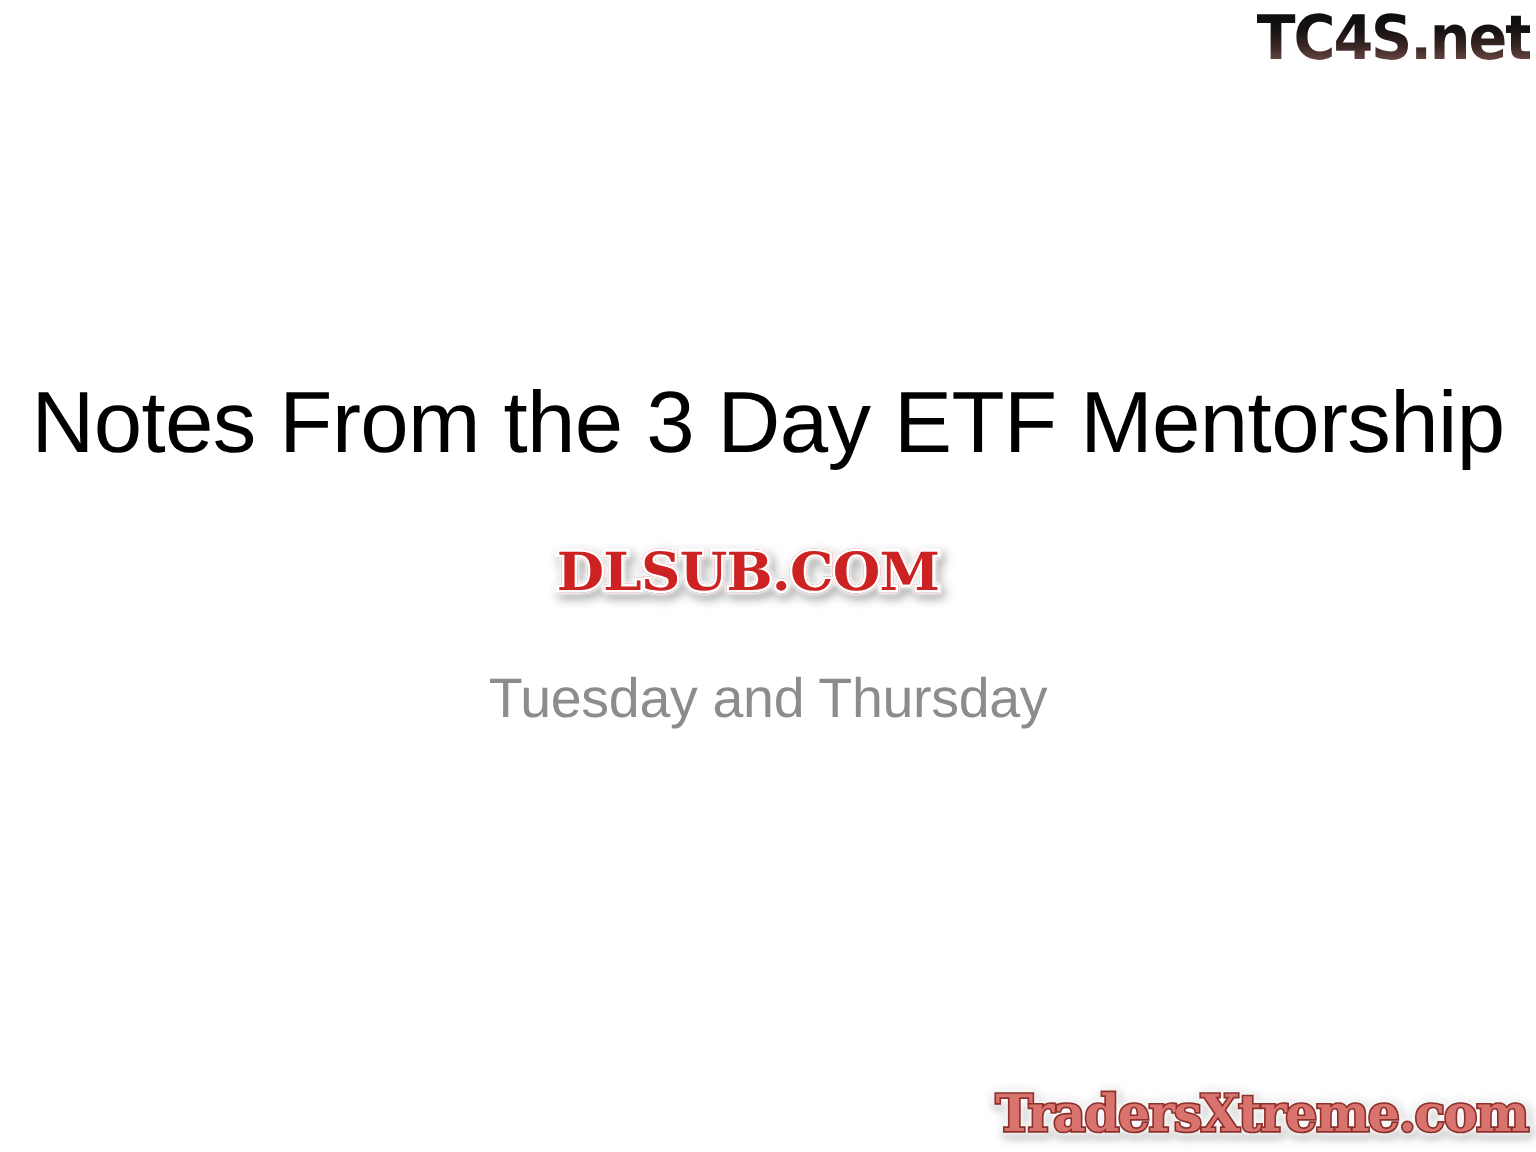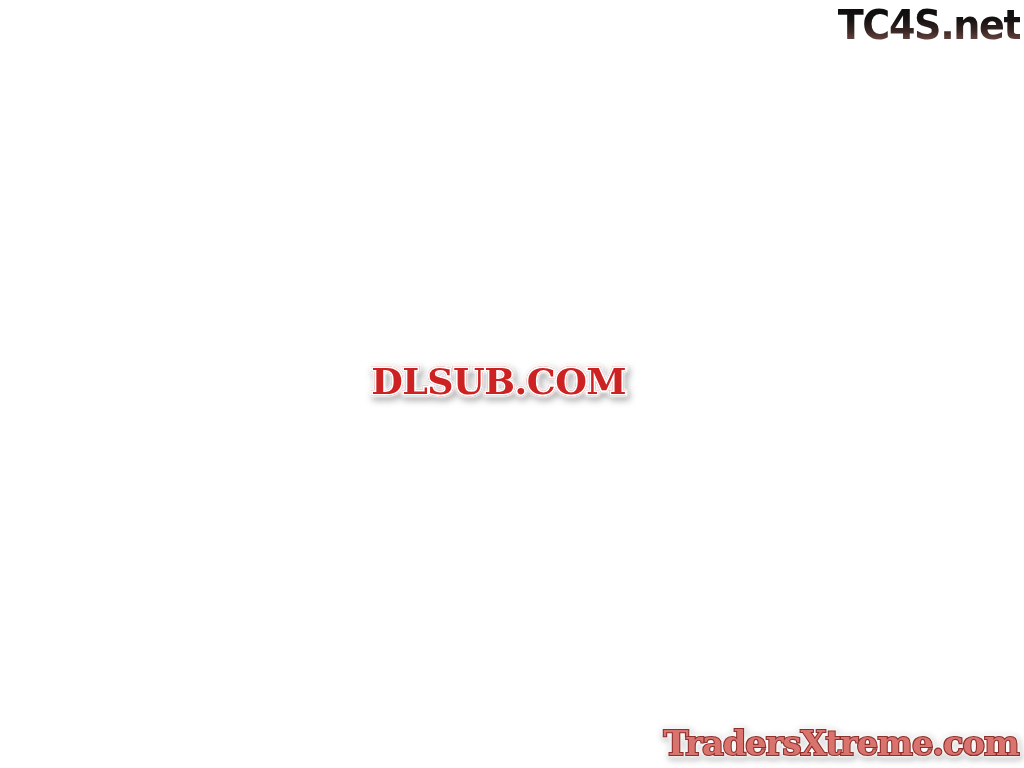--- a/index.html
+++ b/index.html
@@ -134,21 +134,27 @@
       drop-shadow(0 0 2px #ffffff)
       drop-shadow(0 0 3px #ffffff)
       drop-shadow(1px 2px 2px rgba(0,0,0,0.3));
   }
 </style>
 </head>
 <body>
 
 <div class="slide">
 
+  <div class="title-block">
+    <h1 class="slide-title">Notes From the 3 Day ETF Mentorship</h1>
+  </div>
 
+  <div class="subtitle-block">
+    <h2 class="slide-subtitle">Tuesday and Thursday</h2>
+  </div>
 
   <div class="wm-tc4s">TC4S.net</div>
 
   <div class="wm-dlsub"><span class="inner">DLSUB.COM</span></div>
 
   <div class="wm-traders">TradersXtreme.com</div>
 
 </div>
 
 </body></html>

